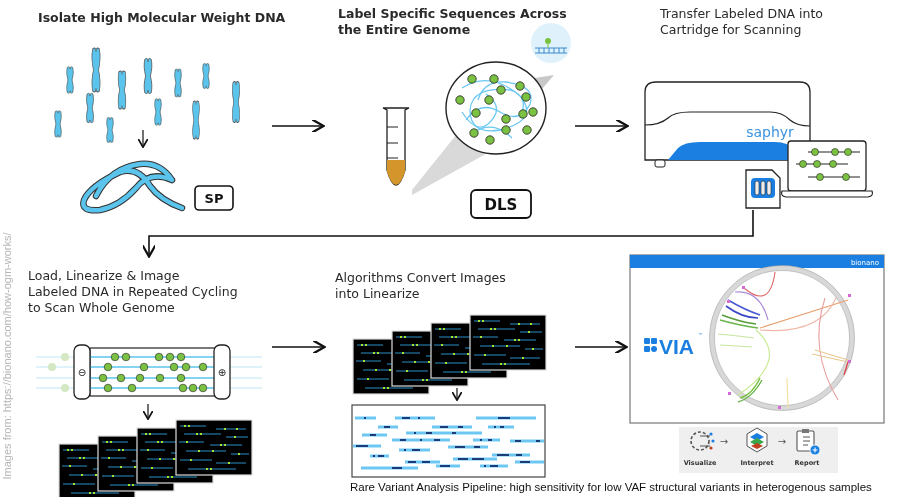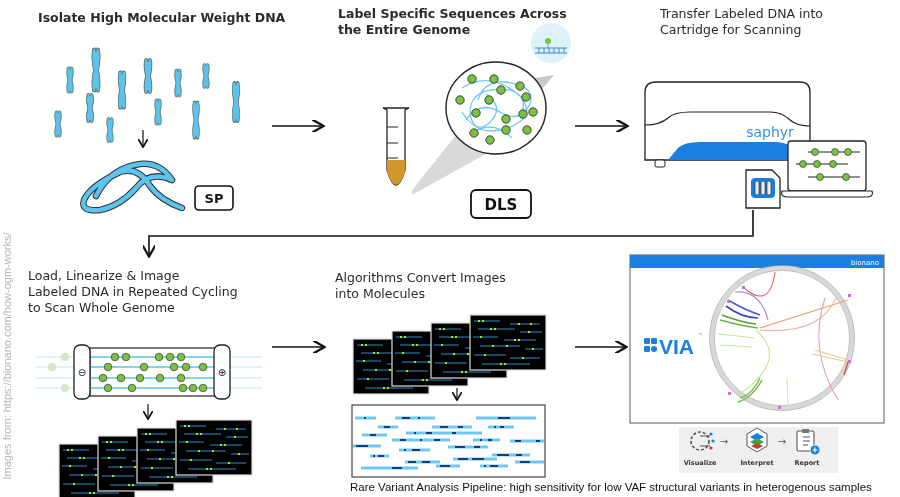--- a/index.html
+++ b/index.html
@@ -18,21 +18,21 @@
 
 <div class="title" style="left:38px; top:10px;font-weight:bold;">Isolate High Molecular Weight DNA</div>
 <div class="title" style="left:338px; top:6px;font-weight:bold;">Label Specific Sequences Across
 the Entire Genome</div>
 <div class="title" style="left:636px; top:6px;margin-left:24px;">Transfer Labeled DNA into
 Cartridge for Scanning</div>
 <div class="title" style="left:28px; top:268px;">Load, Linearize &amp; Image
 Labeled DNA in Repeated Cycling
 to Scan Whole Genome</div>
 <div class="title" style="left:335px; top:270px;">Algorithms Convert Images
-into Molecules</div>
+into Linearize</div>
 
 <div class="credit">Images from: https://bionano.com/how-ogm-works/</div>
 <div class="caption">Rare Variant Analysis Pipeline: high sensitivity for low VAF structural variants in heterogenous samples</div>
 
 <svg class="main" width="900" height="497" viewBox="0 0 900 497">
   <defs>
     <marker id="ah" markerWidth="8" markerHeight="8" refX="6" refY="4" orient="auto">
       <path d="M0,0 L7,4 L0,8" fill="none" stroke="#111" stroke-width="1.4"></path>
     </marker>
     <g id="chromo">

